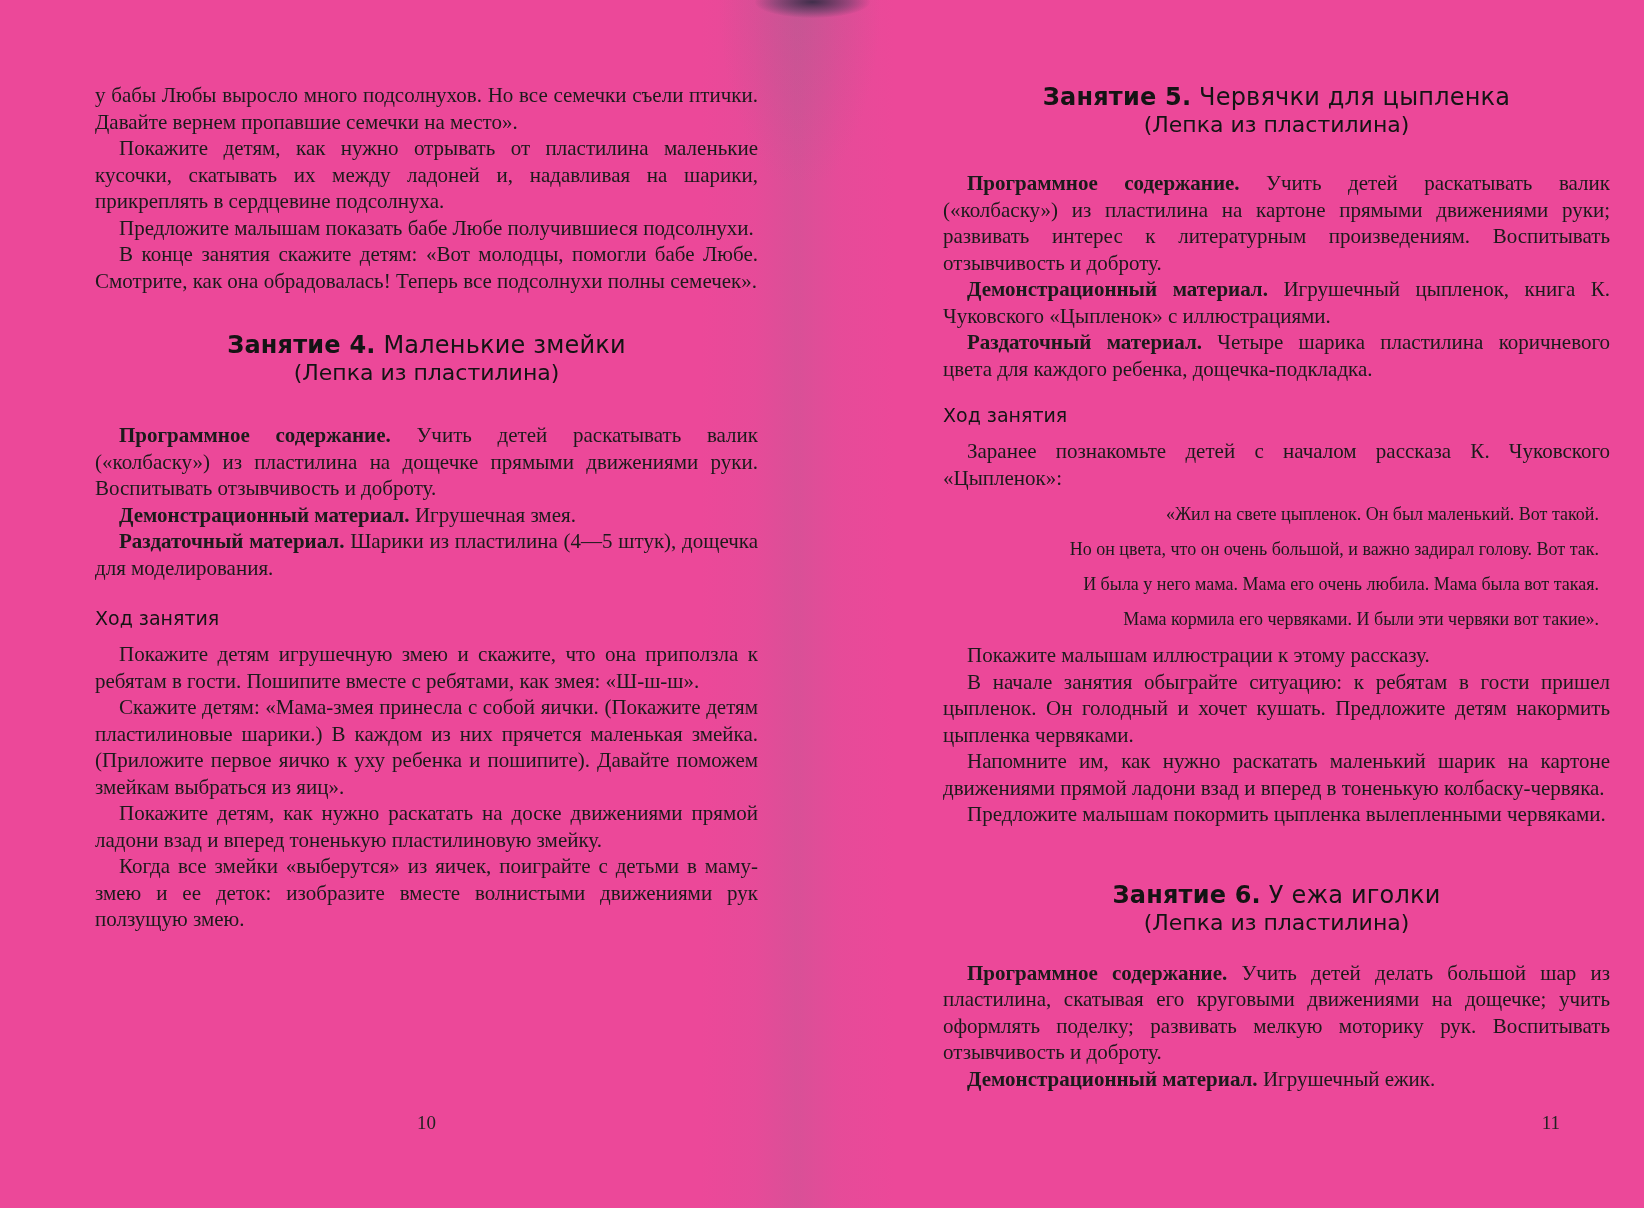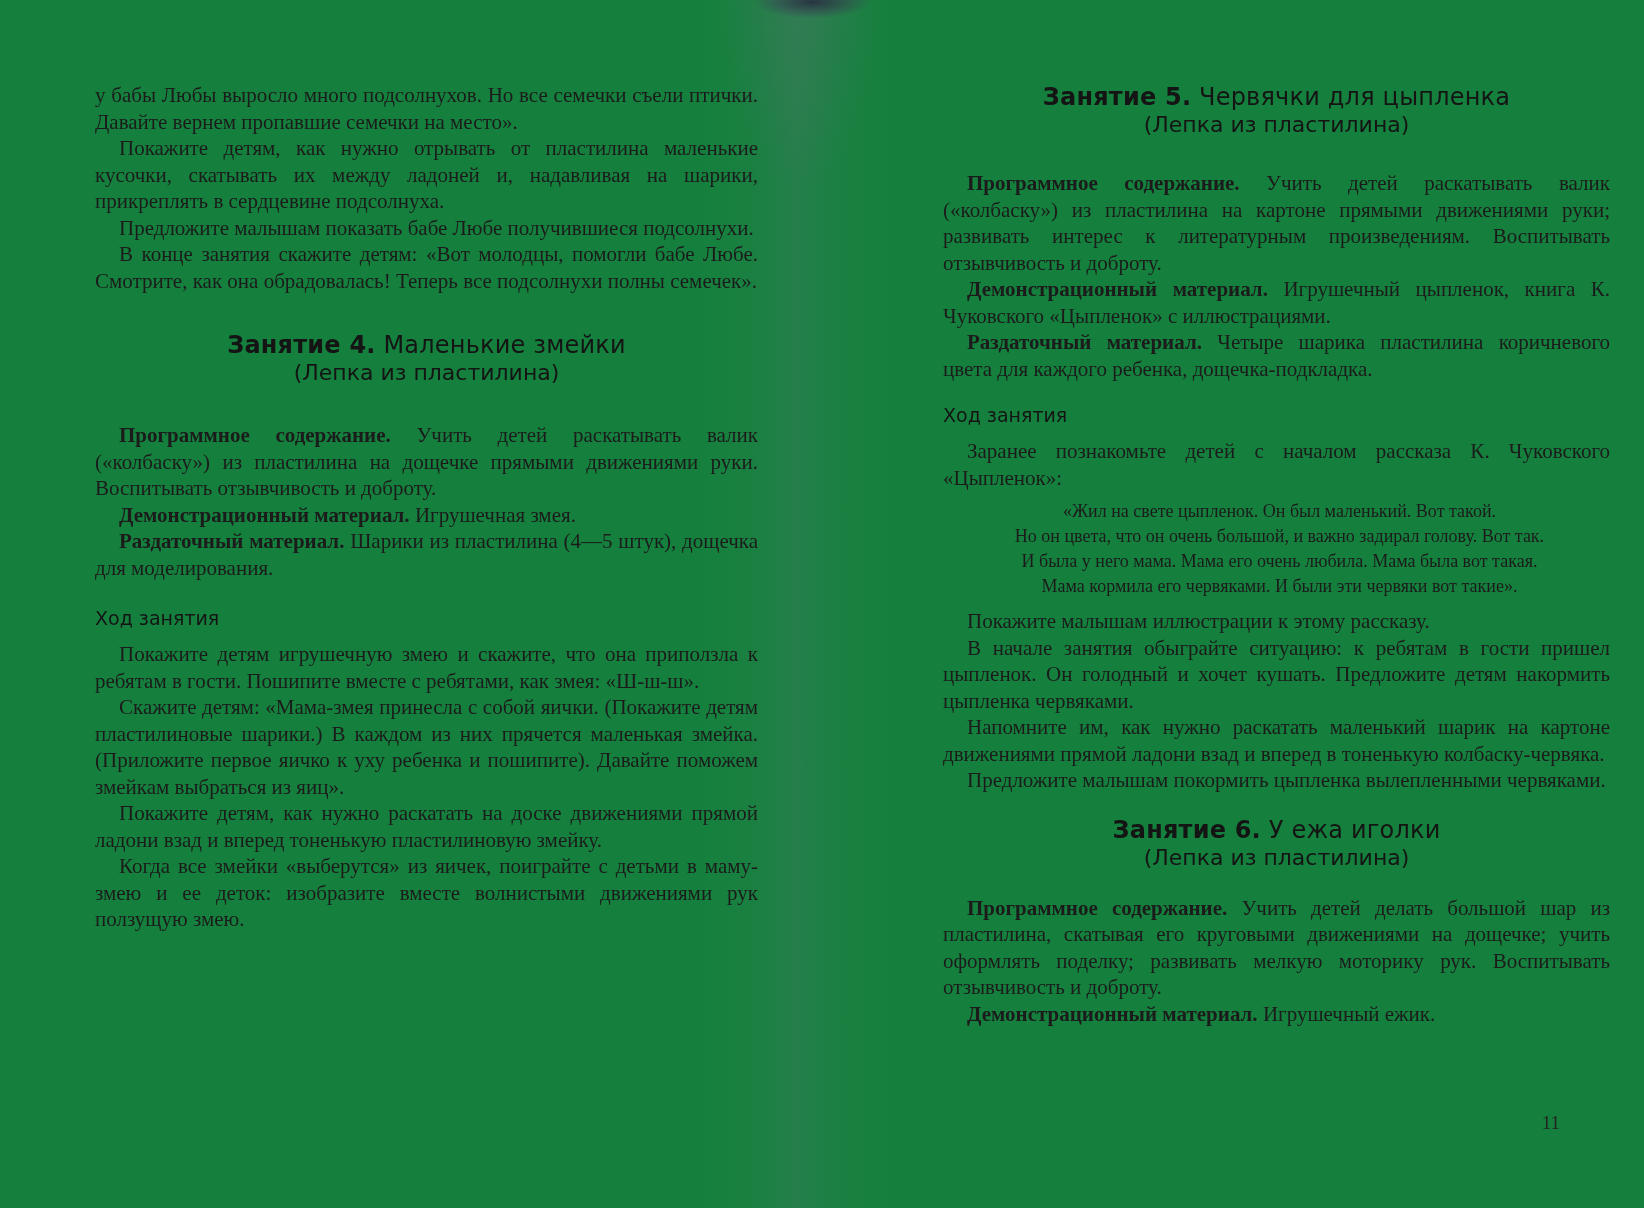--- a/index.html
+++ b/index.html
@@ -1,20 +1,20 @@
 <!DOCTYPE html>
 <html><head>
 <meta charset="utf-8">
 <style>
   html, body { margin: 0; padding: 0; background: #ffffff; }
   .spread {
     position: relative;
     width: 1644px;
     height: 1208px;
-    background: #15803d;
+    background: #ec4899;
     overflow: hidden;
     font-family: "Liberation Serif", serif;
     color: #1b1b1b;
   }
   
   .gutter {
     position: absolute;
     left: 700px; top: 0;
     width: 195px; height: 100%;
     background: linear-gradient(90deg,
@@ -68,40 +68,40 @@
   .course-head {
     text-align: left;
     font-family: "DejaVu Sans", sans-serif;
     font-size: 19px;
     line-height: 26px;
     color: #141414;
   }
 
   .quote { margin: 8px 0 0 6px; }
   .quote p {
-    margin: 1px;
+    margin: 11px;
     font-size: 18px;
     line-height: 24px;
-    text-align: center;
+    text-align: right;
   }
 
   .pagenum {
     position: absolute;
     top: 1112px;
     font-size: 19px;
     text-align: center;
     color: #222;
   }
   .pagenum-left  { left: 95px;  width: 663px; }
   .pagenum-right { left: 893px; width: 667px; text-align: right; }
   .mt10 { margin-top: 10px; }
   .mt20 { margin-top: 20px; }
   .mt24 { margin-top: 24px; }
   .mt32 { margin-top: 32px; }
-  .mt34 { margin-top: 21px; }
+  .mt34 { margin-top: 52px; }
   .mt36 { margin-top: 36px; }
   .mb10 { margin-bottom: 10px; }
 </style>
 </head>
 <body>
 
 <div class="spread">
 
   <div class="gutter"></div>
   <div class="gutter-top"></div>
@@ -122,20 +122,21 @@
     <p class="par indent"><b class="lead">Демонстрационный материал.</b> <span>Игрушечная змея.</span></p>
     <p class="par indent"><b class="lead">Раздаточный материал.</b> <span>Шарики из пластилина (4—5 штук), дощечка для моделирования.</span></p>
 
     <div class="course-head mt24 mb10">Ход занятия</div>
 
     <p class="par indent">Покажите детям игрушечную змею и скажите, что она приползла к ребятам в гости. Пошипите вместе с ребятами, как змея: «Ш-ш-ш».</p>
     <p class="par indent">Скажите детям: «Мама-змея принесла с собой яички. (Покажите детям пластилиновые шарики.) В каждом из них прячется маленькая змейка. (Приложите первое яичко к уху ребенка и пошипите). Давайте поможем змейкам выбраться из яиц».</p>
     <p class="par indent">Покажите детям, как нужно раскатать на доске движениями прямой ладони взад и вперед тоненькую пластилиновую змейку.</p>
     <p class="par indent">Когда все змейки «выберутся» из яичек, поиграйте с детьми в маму-змею и ее деток: изобразите вместе волнистыми движениями рук ползущую змею.</p>
   </div>
+  <div class="pagenum pagenum-left">10</div>
 
   <div class="col col-right">
     <div class="section-head">
       <div class="section-title"><span class="num">Занятие 5.</span><span> Червячки для цыпленка</span></div>
       <div class="section-sub">(Лепка из пластилина)</div>
     </div>
 
     <p class="par indent mt32"><b class="lead">Программное содержание.</b> <span>Учить детей раскатывать валик («колбаску») из пластилина на картоне прямыми движениями руки; развивать интерес к литературным произведениям. Воспитывать отзывчивость и доброту.</span></p>
     <p class="par indent"><b class="lead">Демонстрационный материал.</b> <span>Игрушечный цыпленок, книга К. Чуковского «Цыпленок» с иллюстрациями.</span></p>
     <p class="par indent"><b class="lead">Раздаточный материал.</b> <span>Четыре шарика пластилина коричневого цвета для каждого ребенка, дощечка-подкладка.</span></p>

